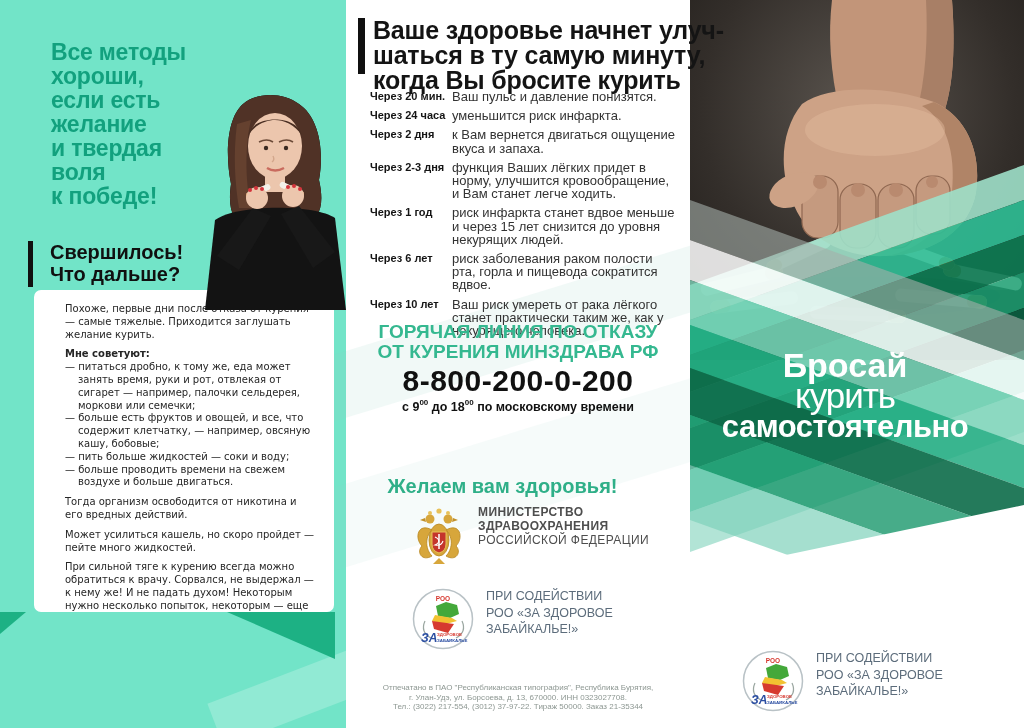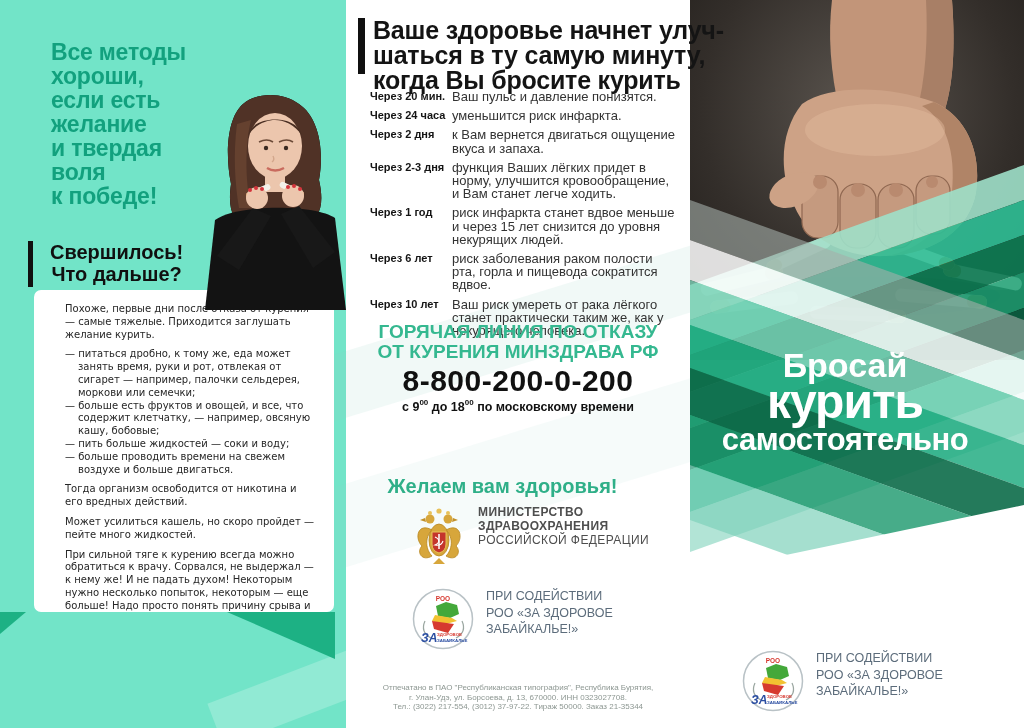--- a/index.html
+++ b/index.html
@@ -6,21 +6,21 @@
   .page{position:relative;width:1024px;height:728px;overflow:hidden;background:#fff;
         font-family:"Liberation Sans",sans-serif;margin:0 auto;}
   .abs{position:absolute;}
 
   
   .panel-left{left:0;top:0;width:346px;height:728px;background:#72E4C8;}
   .lp-headline{left:51px;top:40px;width:220px;font-size:23px;line-height:24px;font-weight:bold;
                color:#12A17E;white-space:pre-line;letter-spacing:-0.2px;z-index:4;}
   .lp-sub{left:28px;top:241px;display:flex;z-index:4;}
   .lp-sub .bar{width:5px;height:46px;background:#101010;margin-right:17px;}
-  .lp-sub .txt{font-size:20px;line-height:22px;font-weight:bold;color:#101010;white-space:pre-line;text-align:center;}
+  .lp-sub .txt{font-size:20px;line-height:22px;font-weight:bold;color:#101010;white-space:pre-line;}
   .card{left:34px;top:290px;width:300px;height:322px;background:#fff;border-radius:7px;z-index:2;
         padding:13px 20px 0 31px;box-sizing:border-box;font-family:"DejaVu Sans",sans-serif;
         font-size:10px;line-height:12.8px;color:#262626;overflow:hidden;}
   .card p{margin:0 0 7px 0;}
   .card .advice-title{font-weight:bold;margin-bottom:0;}
   .card ul{margin:0 0 7px 0;padding:0;list-style:none;}
   .card li{padding-left:13px;text-indent:-13px;}
   .lp-tri1{left:0;top:612px;width:26px;height:22px;background:#1DB184;
            clip-path:polygon(0 0,100% 0,0 100%);z-index:1;}
   .lp-tri2{left:227px;top:612px;width:108px;height:47px;background:#1DB184;
@@ -57,21 +57,21 @@
   .roo-text{margin-left:12px;color:#5C6C7B;font-size:12.5px;line-height:16.5px;white-space:pre-line;}
   .imprint{left:346px;top:683px;width:344px;text-align:center;font-size:8px;line-height:9.6px;
            color:#8D9792;z-index:3;}
 
   
   .panel-right{left:690px;top:0;width:334px;height:728px;background:#fff;}
   .rp-photo{left:690px;top:0;width:334px;height:360px;z-index:0;}
   .rp-stripes{left:690px;top:140px;width:334px;height:588px;z-index:1;}
   .rp-title{left:700px;top:348px;width:290px;text-align:center;color:#fff;z-index:2;line-height:1;}
   .rp-title .l1{font-size:34px;font-weight:bold;display:block;}
-  .rp-title .l2{font-size:48px;font-weight:bold;display:block;margin-top:-4px;letter-spacing:-1px;}
+  .rp-title .l2{font-size:35px;font-weight:normal;display:block;margin-top:-4px;letter-spacing:-1px;}
   .rp-title .l3{font-size:31px;font-weight:bold;display:block;margin-top:-2px;letter-spacing:-0.5px;}
   .roo-row-right{left:742px;top:650px;z-index:3;}
 
   .badge-svg{flex:none;}
 </style>
 </head>
 <body>
 
 <div class="page">
 
@@ -137,20 +137,21 @@
     <circle cx="63" cy="106" r="2" fill="#D4333B"></circle>
       <circle cx="69" cy="104" r="2" fill="#D4333B"></circle>
       <circle cx="75" cy="105" r="2" fill="#D4333B"></circle>
     <circle cx="101" cy="103" r="2" fill="#D4333B"></circle>
       <circle cx="107" cy="102" r="2" fill="#D4333B"></circle>
       <circle cx="113" cy="105" r="2" fill="#D4333B"></circle>
   </svg>
 
   <div class="abs card">
     <p>Похоже, первые дни после отказа от курения — самые тяжелые. Приходится заглушать желание курить.</p>
+    <p class="advice-title">Мне советуют:</p>
     <ul>
       <li>— питаться дробно, к тому же, еда может занять время, руки и рот, отвлекая от сигарет — например, палочки сельдерея, моркови или семечки;</li>
       <li>— больше есть фруктов и овощей, и все, что содержит клетчатку, — например, овсяную кашу, бобовые;</li>
       <li>— пить больше жидкостей — соки и воду;</li>
       <li>— больше проводить времени на свежем воздухе и больше двигаться.</li>
     </ul>
     <p>Тогда организм освободится от никотина и его вредных действий.</p>
     <p>Может усилиться кашель, но скоро пройдет — пейте много жидкостей.</p>
     <p>При сильной тяге к курению всегда можно обратиться к врачу. Сорвался, не выдержал — к нему же! И не падать духом! Некоторым нужно несколько попыток, некоторым — еще больше! Надо просто понять причину срыва и не повторять ошибок...</p>
 

